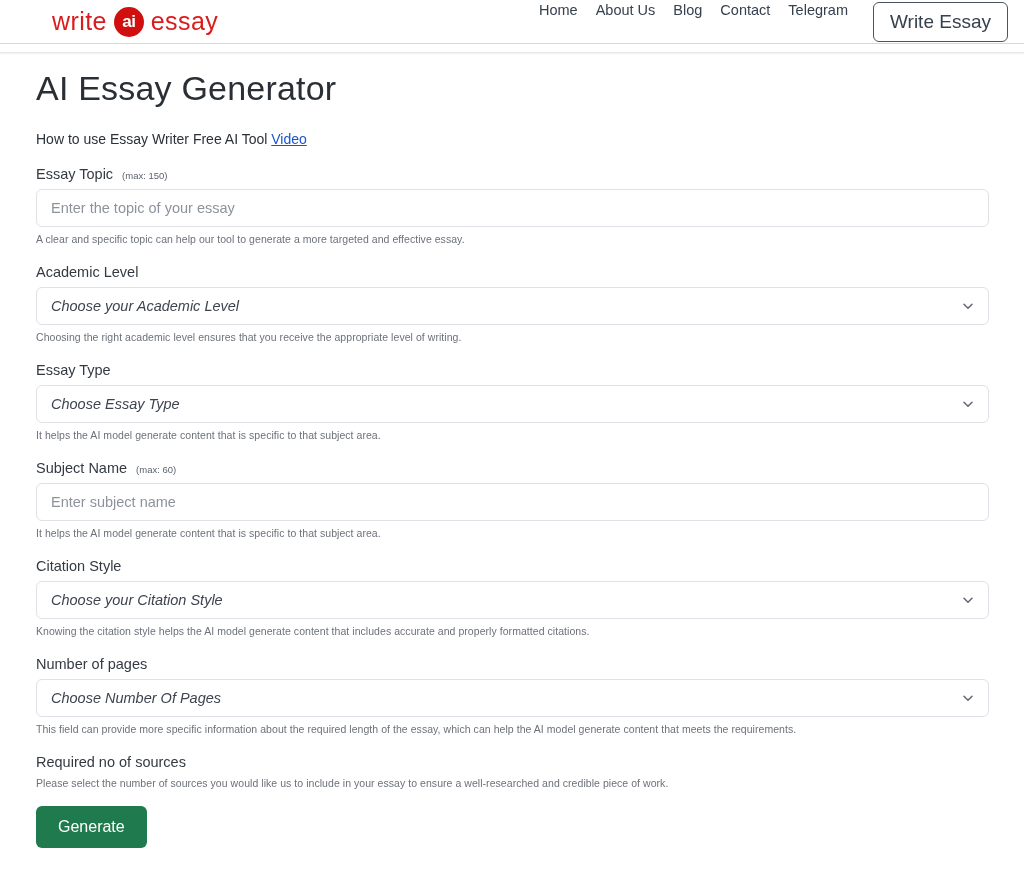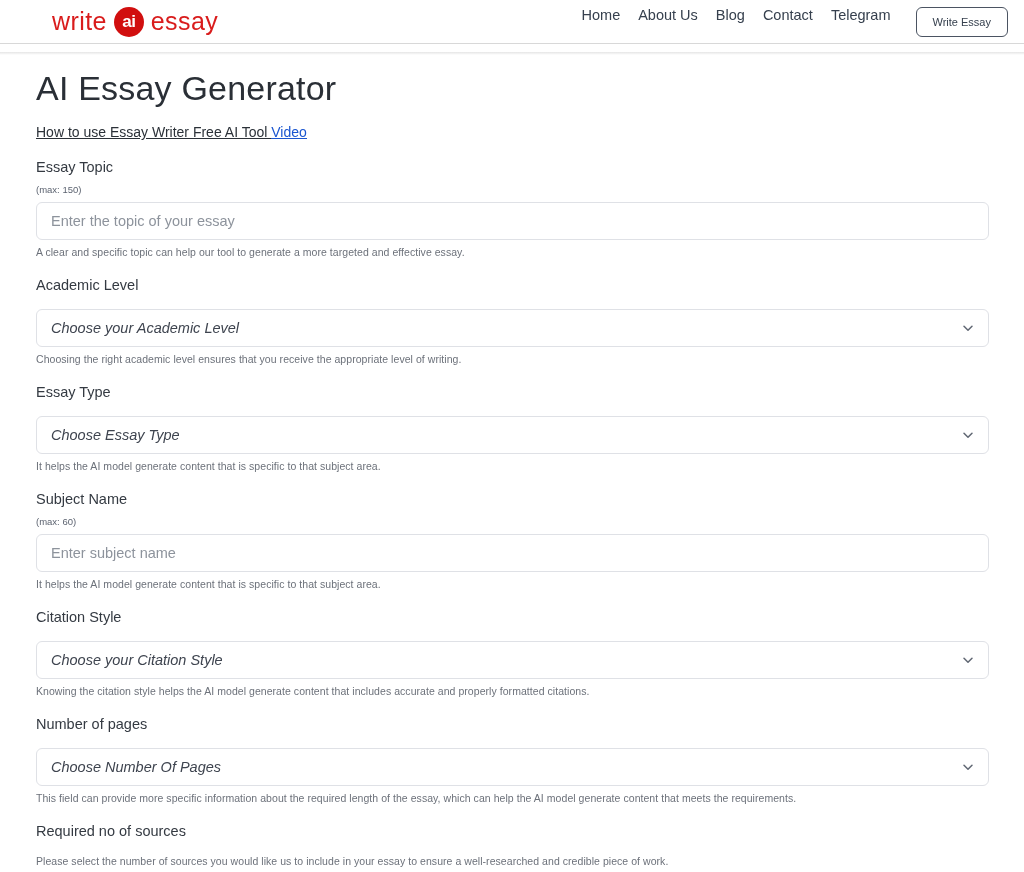--- a/index.html
+++ b/index.html
@@ -62,21 +62,21 @@
   .nav-link {
     font-size: 14.5px;
     color: #36404e;
     text-decoration: none;
     padding: 0 9px;
     white-space: nowrap;
     cursor: pointer;
   }
   .nav-cta {
     margin-left: 16px;
-    font-size: 11px;
+    font-size: 19px;
     color: #36404e;
     background: #ffffff;
     border: 1px solid #4b5462;
     border-radius: 6px;
     padding: 8px 16px;
     cursor: pointer;
     font-family: "Liberation Sans", sans-serif;
     white-space: nowrap;
   }
 
@@ -88,38 +88,36 @@
     font-size: 34px;
     font-weight: normal;
     color: #2a2f36;
     margin: 0 0 0 0;
     letter-spacing: .2px;
     line-height: 1.3;
   }
   .howto {
     font-size: 14px;
     color: #2b3138;
-    margin: 14px 0 0 0;
-    text-decoration: underline;
+    margin: 21px 0 0 0;
   }
   .howto a {
     color: #1a55d0;
     text-decoration: underline;
     cursor: pointer;
   }
 
   .field { margin-top: 19px; }
   .field-label {
     font-size: 14.5px;
     color: #343a42;
     display: flex;
     align-items: baseline;
     gap: 9px;
     margin-bottom: 7px;
-    flex-direction: column;
   }
   .field-max {
     font-size: 9.5px;
     color: #5c6370;
   }
   .control {
     position: relative;
     width: 953px;
     height: 38px;
     border: 1px solid #dfe1e6;

